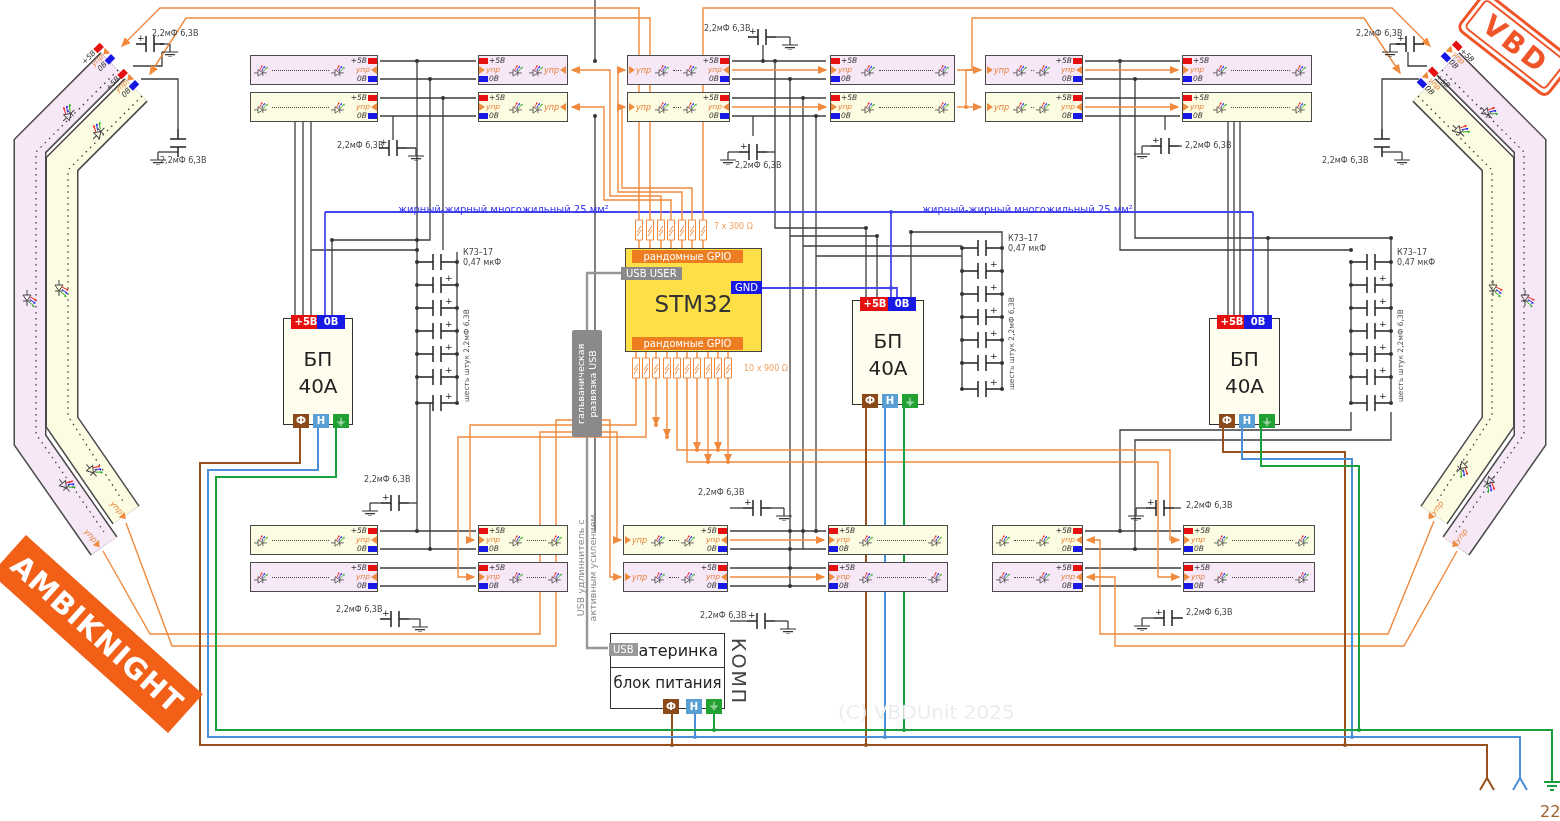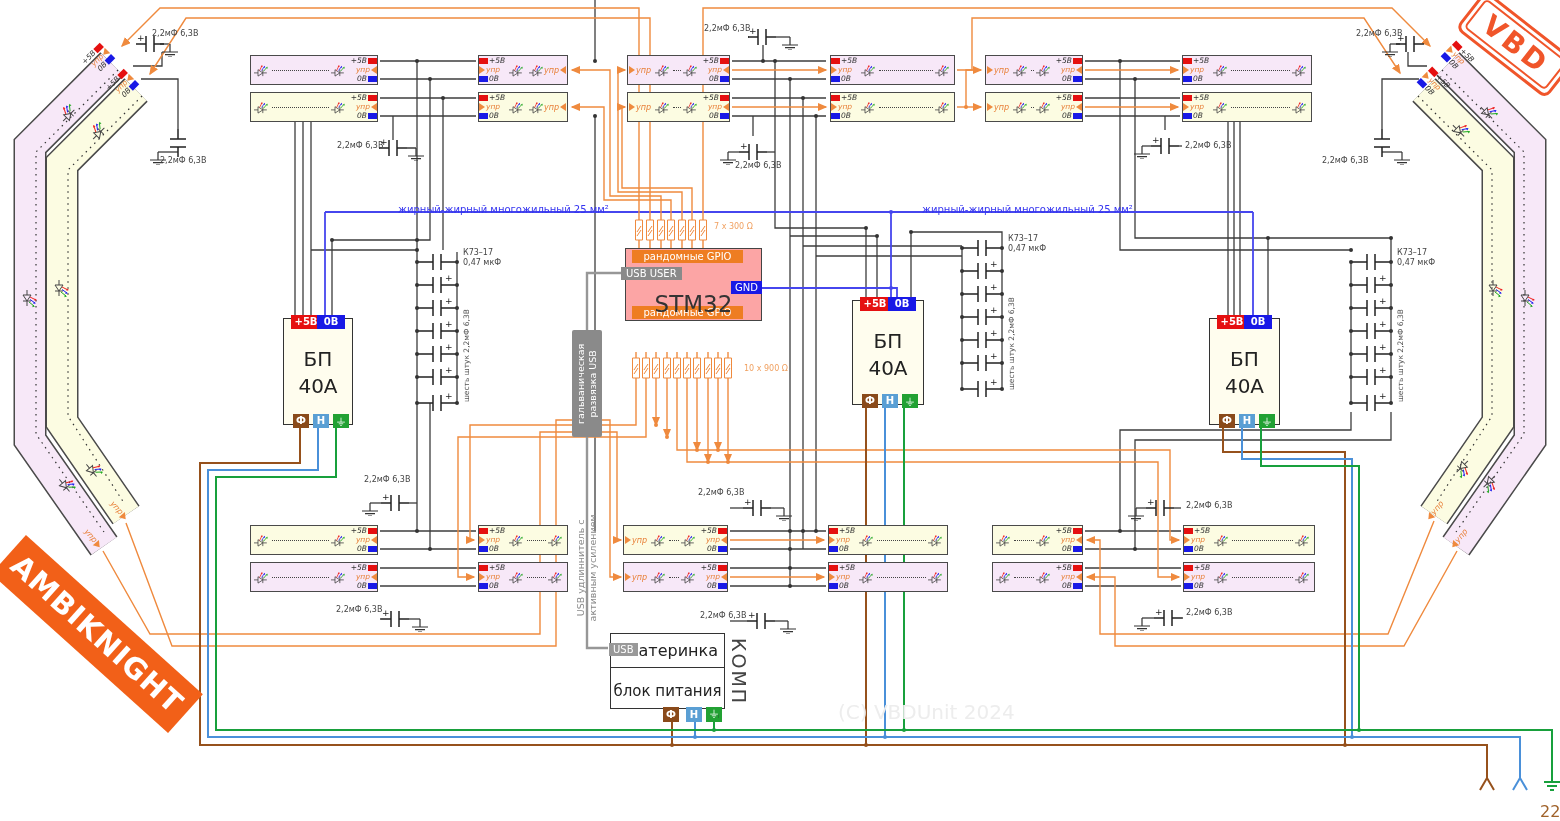--- a/index.html
+++ b/index.html
@@ -31,36 +31,36 @@
   .psu{position:absolute;background:#fffdee;border:1.6px solid #333;box-sizing:border-box;}
   .psu-name{position:absolute;left:0;right:0;top:26%;text-align:center;font-size:20px;color:#222;line-height:1.35;}
   .tag{position:absolute;color:#fff;font-weight:bold;text-align:center;font-size:10px;line-height:14px;height:14px;}
   .t5{left:7px;top:-4px;width:30px;background:#e51010;}
   .t0{right:7px;top:-4px;width:28px;background:#1919e6;}
   .tf{left:9px;bottom:-4px;width:16px;background:#8a4a1a;}
   .tn{left:29px;bottom:-4px;width:16px;background:#5a9fd4;}
   .tg{left:49px;bottom:-4px;width:16px;background:#22a133;}
   .tg svg{display:block;margin:2px auto 0;}
   
-  .stm{position:absolute;left:625px;top:248px;width:137px;height:73px;background:#fca5a5;
+  .stm{position:absolute;left:625px;top:248px;width:137px;height:104px;background:#fde047;
        border:1.6px solid #444;box-sizing:border-box;}
   .gpio{position:absolute;left:6px;width:111px;height:13px;background:#ee7d22;color:#fff;
         font-size:10px;text-align:center;line-height:13px;}
   .usbuser{position:absolute;left:-5px;top:18px;background:#8a8a8a;color:#fff;font-size:10px;
            padding:1px 5px;}
   .gndtag{position:absolute;right:-1px;top:32px;background:#1919e6;color:#fff;font-size:10px;
           padding:1px 4px;}
   .stmname{position:absolute;left:0;right:0;top:42px;text-align:center;font-size:23px;color:#333;}
   
   .comp{position:absolute;left:610px;top:633px;width:115px;height:76px;border:1.6px solid #333;
         background:#fff;box-sizing:border-box;}
   .comp .mb{height:34px;border-bottom:1.4px solid #333;position:relative;font-size:16px;color:#222;
             display:flex;align-items:center;justify-content:flex-end;padding-right:6px;box-sizing:border-box;}
   .comp .usbtag{position:absolute;left:-2px;top:9px;background:#999;color:#fff;font-size:10px;padding:1px 4px;}
-  .comp .ps{height:40px;font-size:15px;color:#222;text-align:center;line-height:30px;position:relative;margin-top:8px;}
+  .comp .ps{height:40px;font-size:15px;color:#222;text-align:center;line-height:30px;position:relative;}
   .comp .tag{height:15px;line-height:15px;font-size:10px;}
   .comp .cf{left:52px;bottom:-6px;width:16px;background:#8a4a1a;position:absolute;}
   .comp .cn{left:75px;bottom:-6px;width:16px;background:#5a9fd4;position:absolute;}
   .comp .cg{left:95px;bottom:-6px;width:16px;background:#22a133;position:absolute;}
   .komp{position:absolute;left:728px;top:638px;height:72px;writing-mode:vertical-rl;
         font-size:19px;color:#444;letter-spacing:2px;}
   
   .note-blue{position:absolute;font-size:10px;color:#3535f0;}
   .caplbl{position:absolute;font-size:8px;color:#444;white-space:nowrap;}
   .filmlbl{position:absolute;font-size:8px;color:#444;line-height:1.3;white-space:nowrap;}
@@ -566,21 +566,21 @@
     <span>активным усилением</span>
   </div>
 
   <div class="note-blue" style="left:398px;top:204px">жирный-жирный многожильный 25 мм²</div>
   <div class="note-blue" style="left:922px;top:204px">жирный-жирный многожильный 25 мм²</div>
 
   <div class="vbd">
     <div class="in">VBD</div>
   </div>
   <div class="ambik">AMBIKNIGHT</div>
-  <div class="wm">(C) VBDUnit 2024</div>
+  <div class="wm">(C) VBDUnit 2025</div>
   <div class="v220">
     <span class="br">22</span><span class="bl">0В</span>
   </div>
 
   <div id="built">
       <div class="psu" style="left: 283px; top: 318px; width: 70px; height: 107px;">
         <span class="tag t5">+5В</span>
   <span class="tag t0">0В</span>
   <div class="psu-name">
           <div>БП</div>

